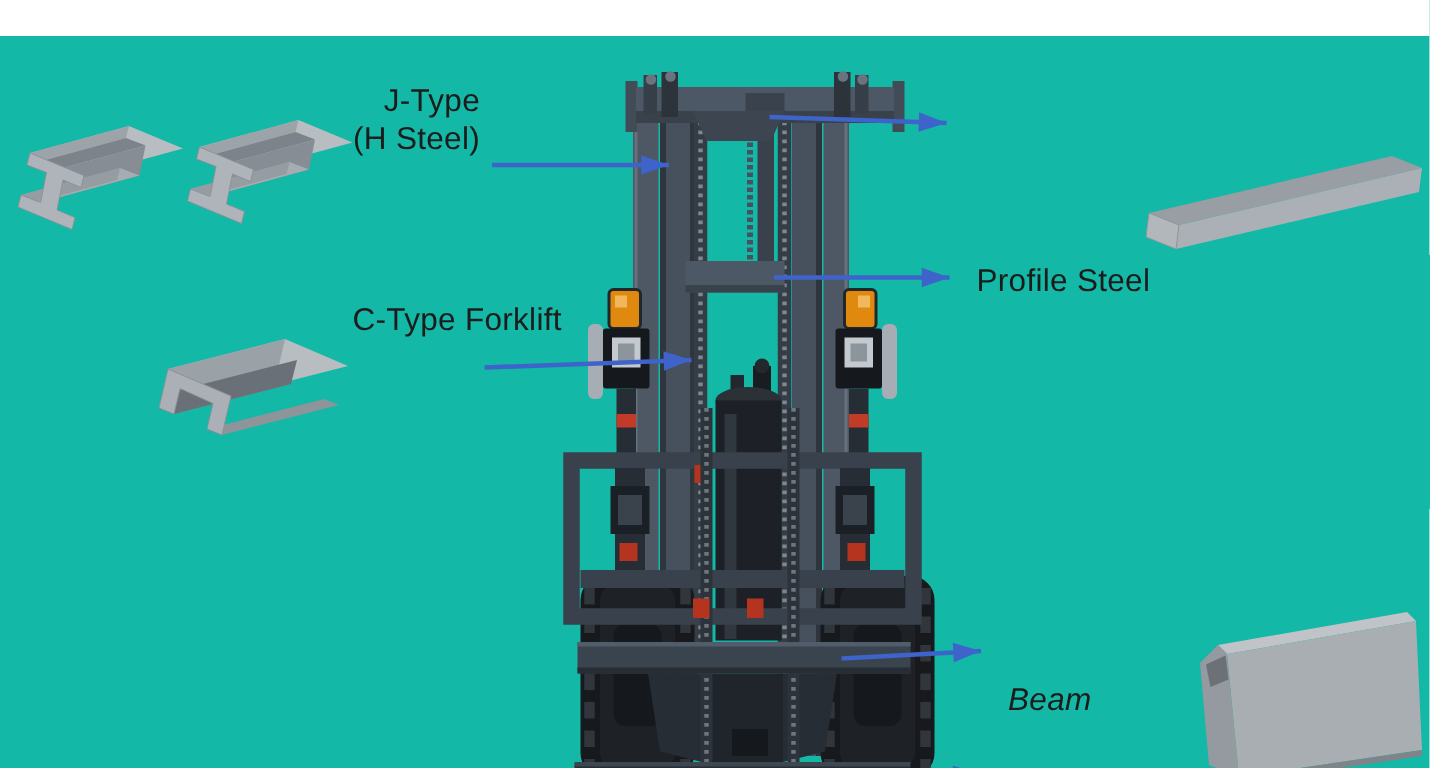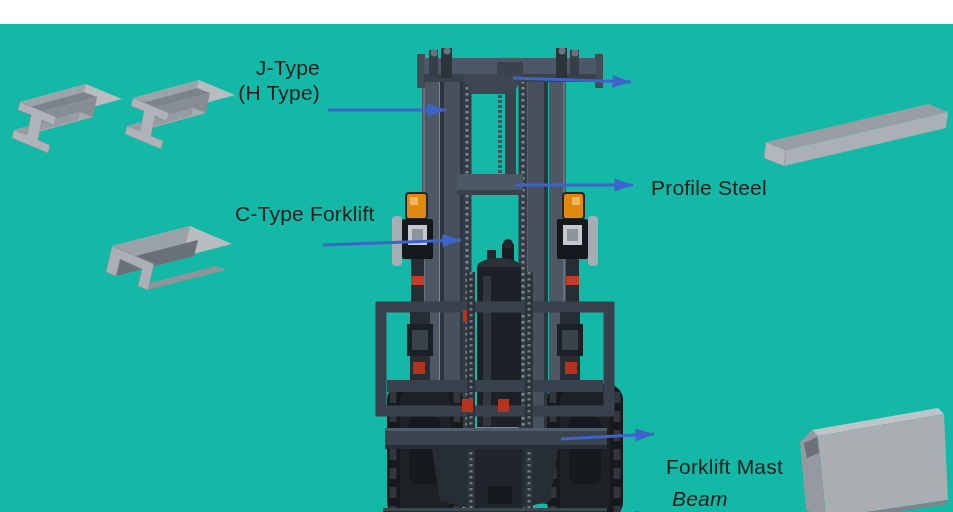--- a/index.html
+++ b/index.html
@@ -219,26 +219,25 @@
     <line x1="513" y1="54" x2="631" y2="58" marker-end="url(#arrowhead)"></line>
     <line x1="516" y1="161" x2="633" y2="161" marker-end="url(#arrowhead)"></line>
     <line x1="323" y1="221" x2="461" y2="216" marker-end="url(#arrowhead)"></line>
     <line x1="561" y1="415" x2="654" y2="410" marker-end="url(#arrowhead)"></line>
     <line x1="562" y1="497" x2="654" y2="492" marker-end="url(#arrowhead)"></line>
   </g>
 </svg>
 
 <div class="label" id="label-j-type">
   <span class="line">J-Type</span>
-  <span class="line">(H Type)</span>
+  <span class="line">(H Steel)</span>
 </div>
 
 
 <div class="label" id="label-square-steel">Profile Steel</div>
 
 <div class="label" id="label-c-type">C-Type Forklift</div>
 
 <div class="label" id="label-mast-beam">
-  <span class="line line1">Forklift Mast</span>
   <span class="line line2">Beam</span>
 </div>
 
 </div>
 
 </body></html>

